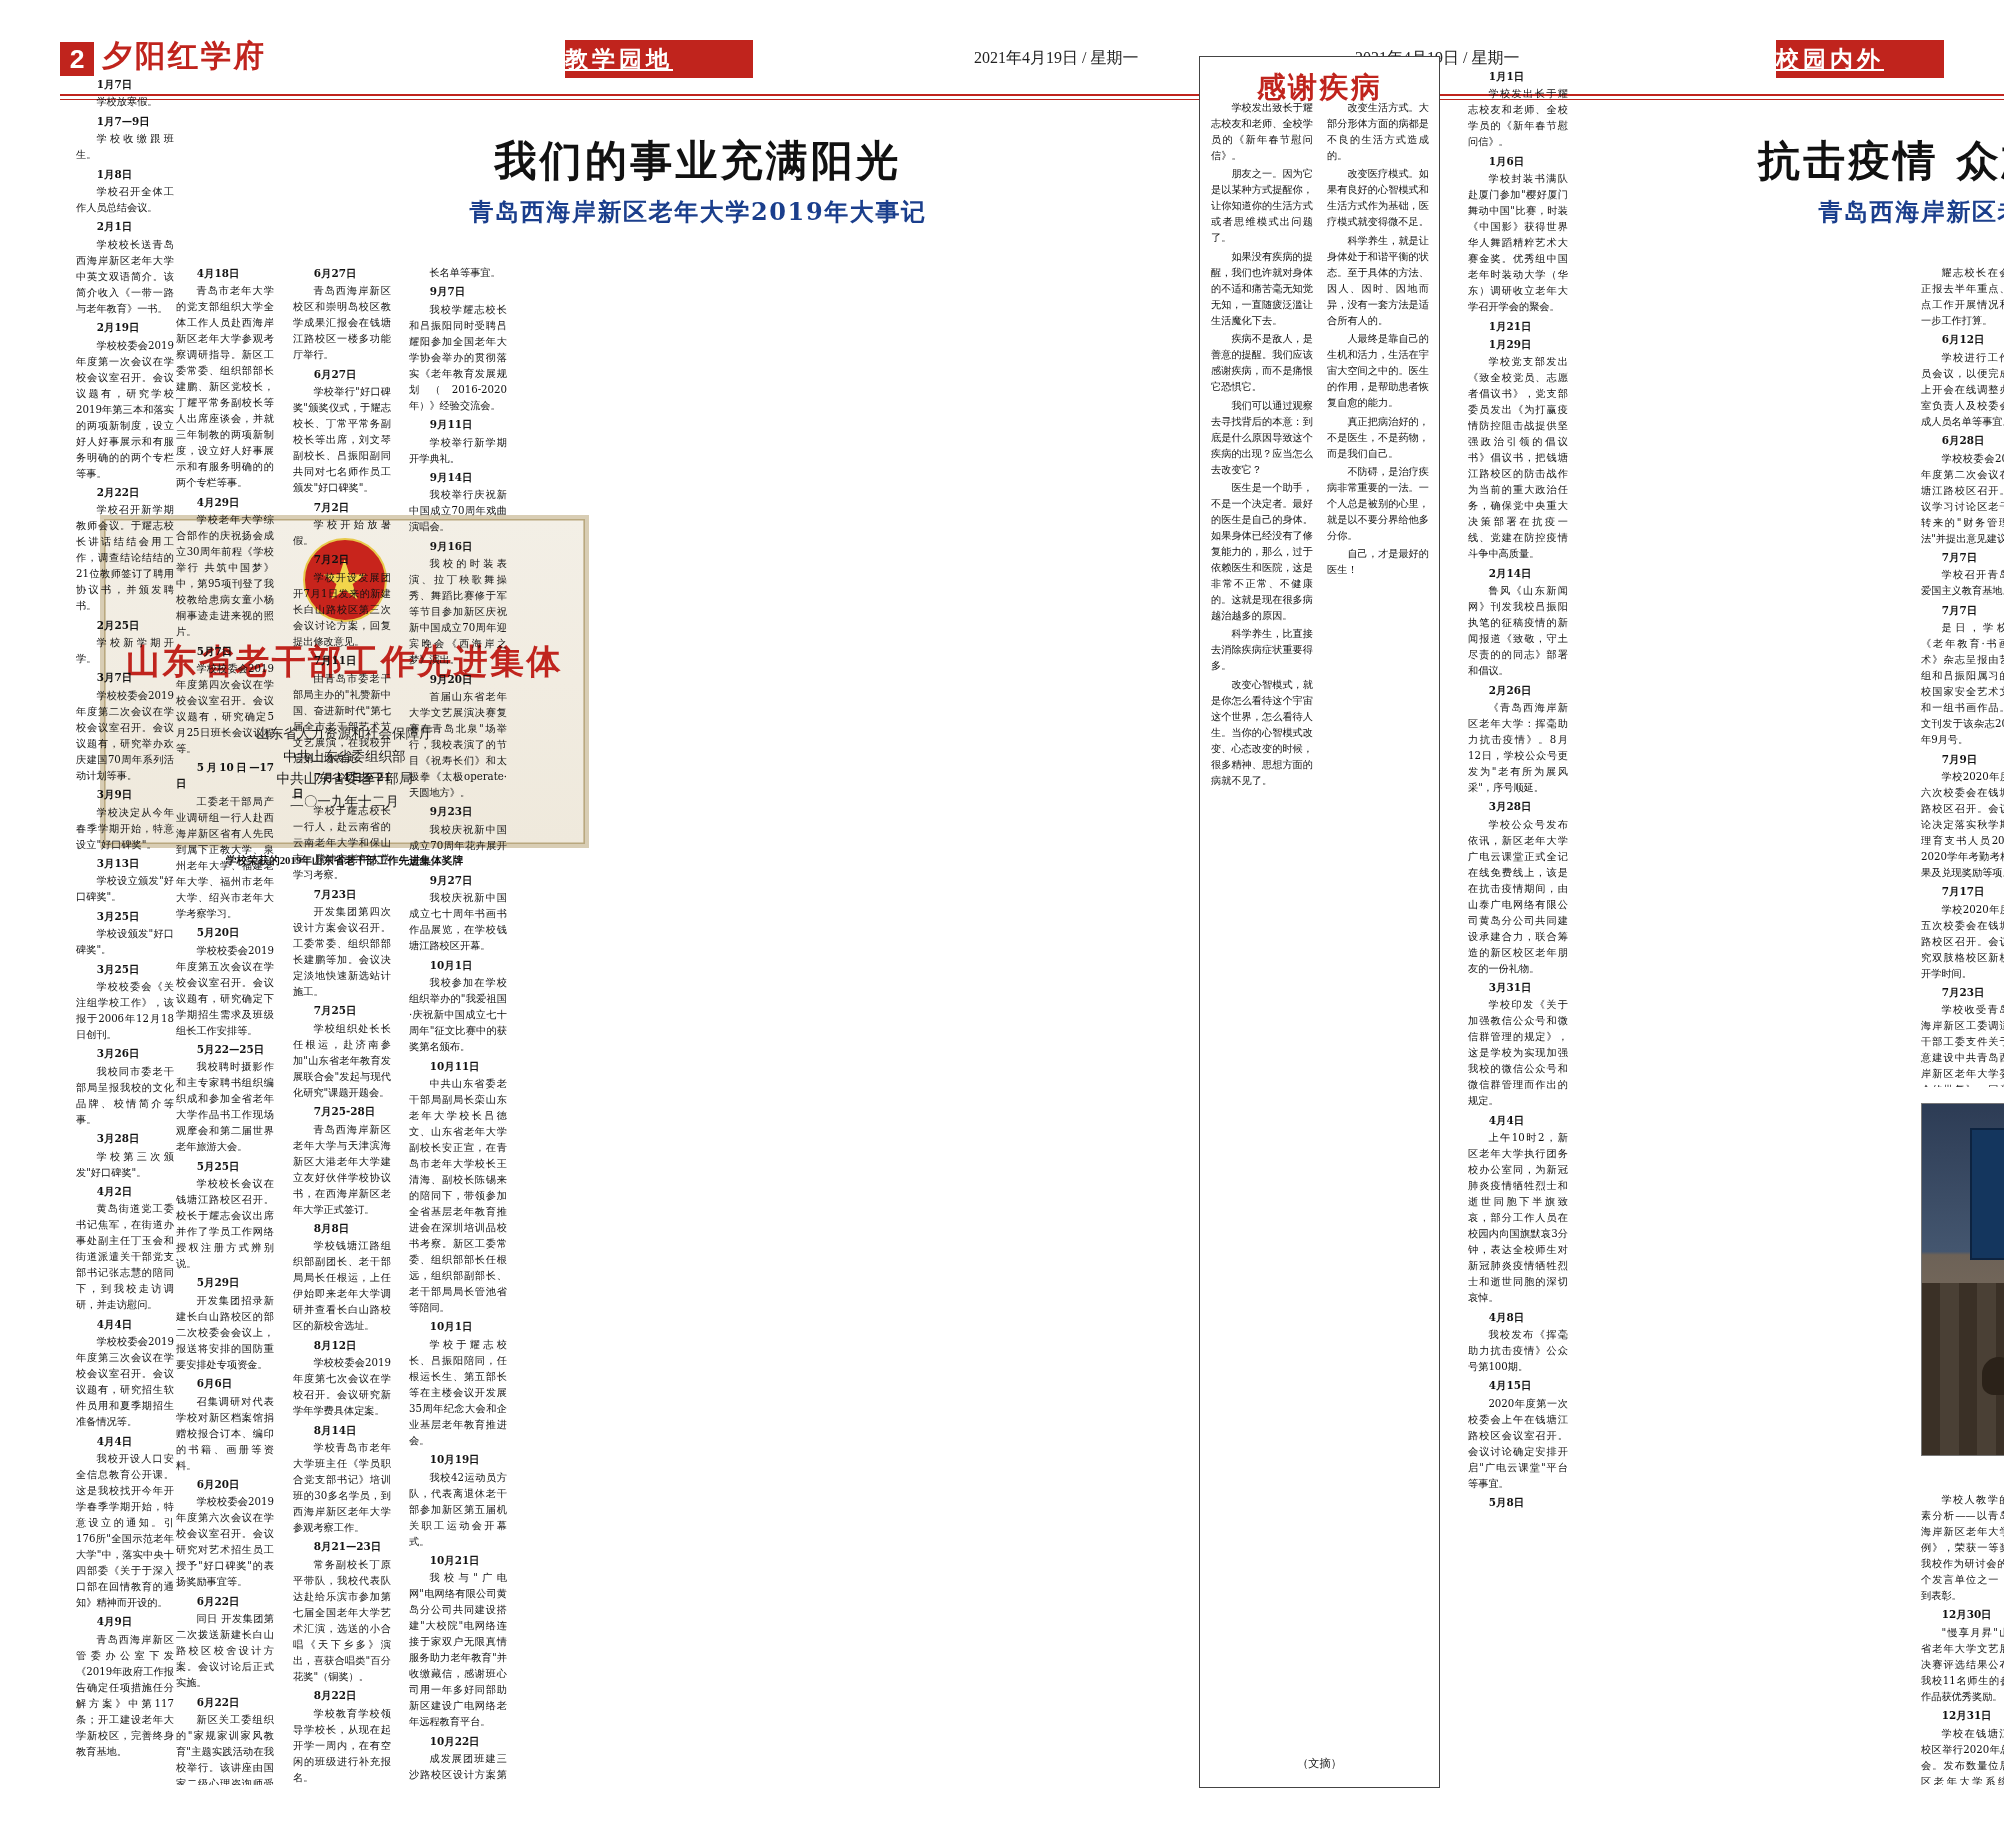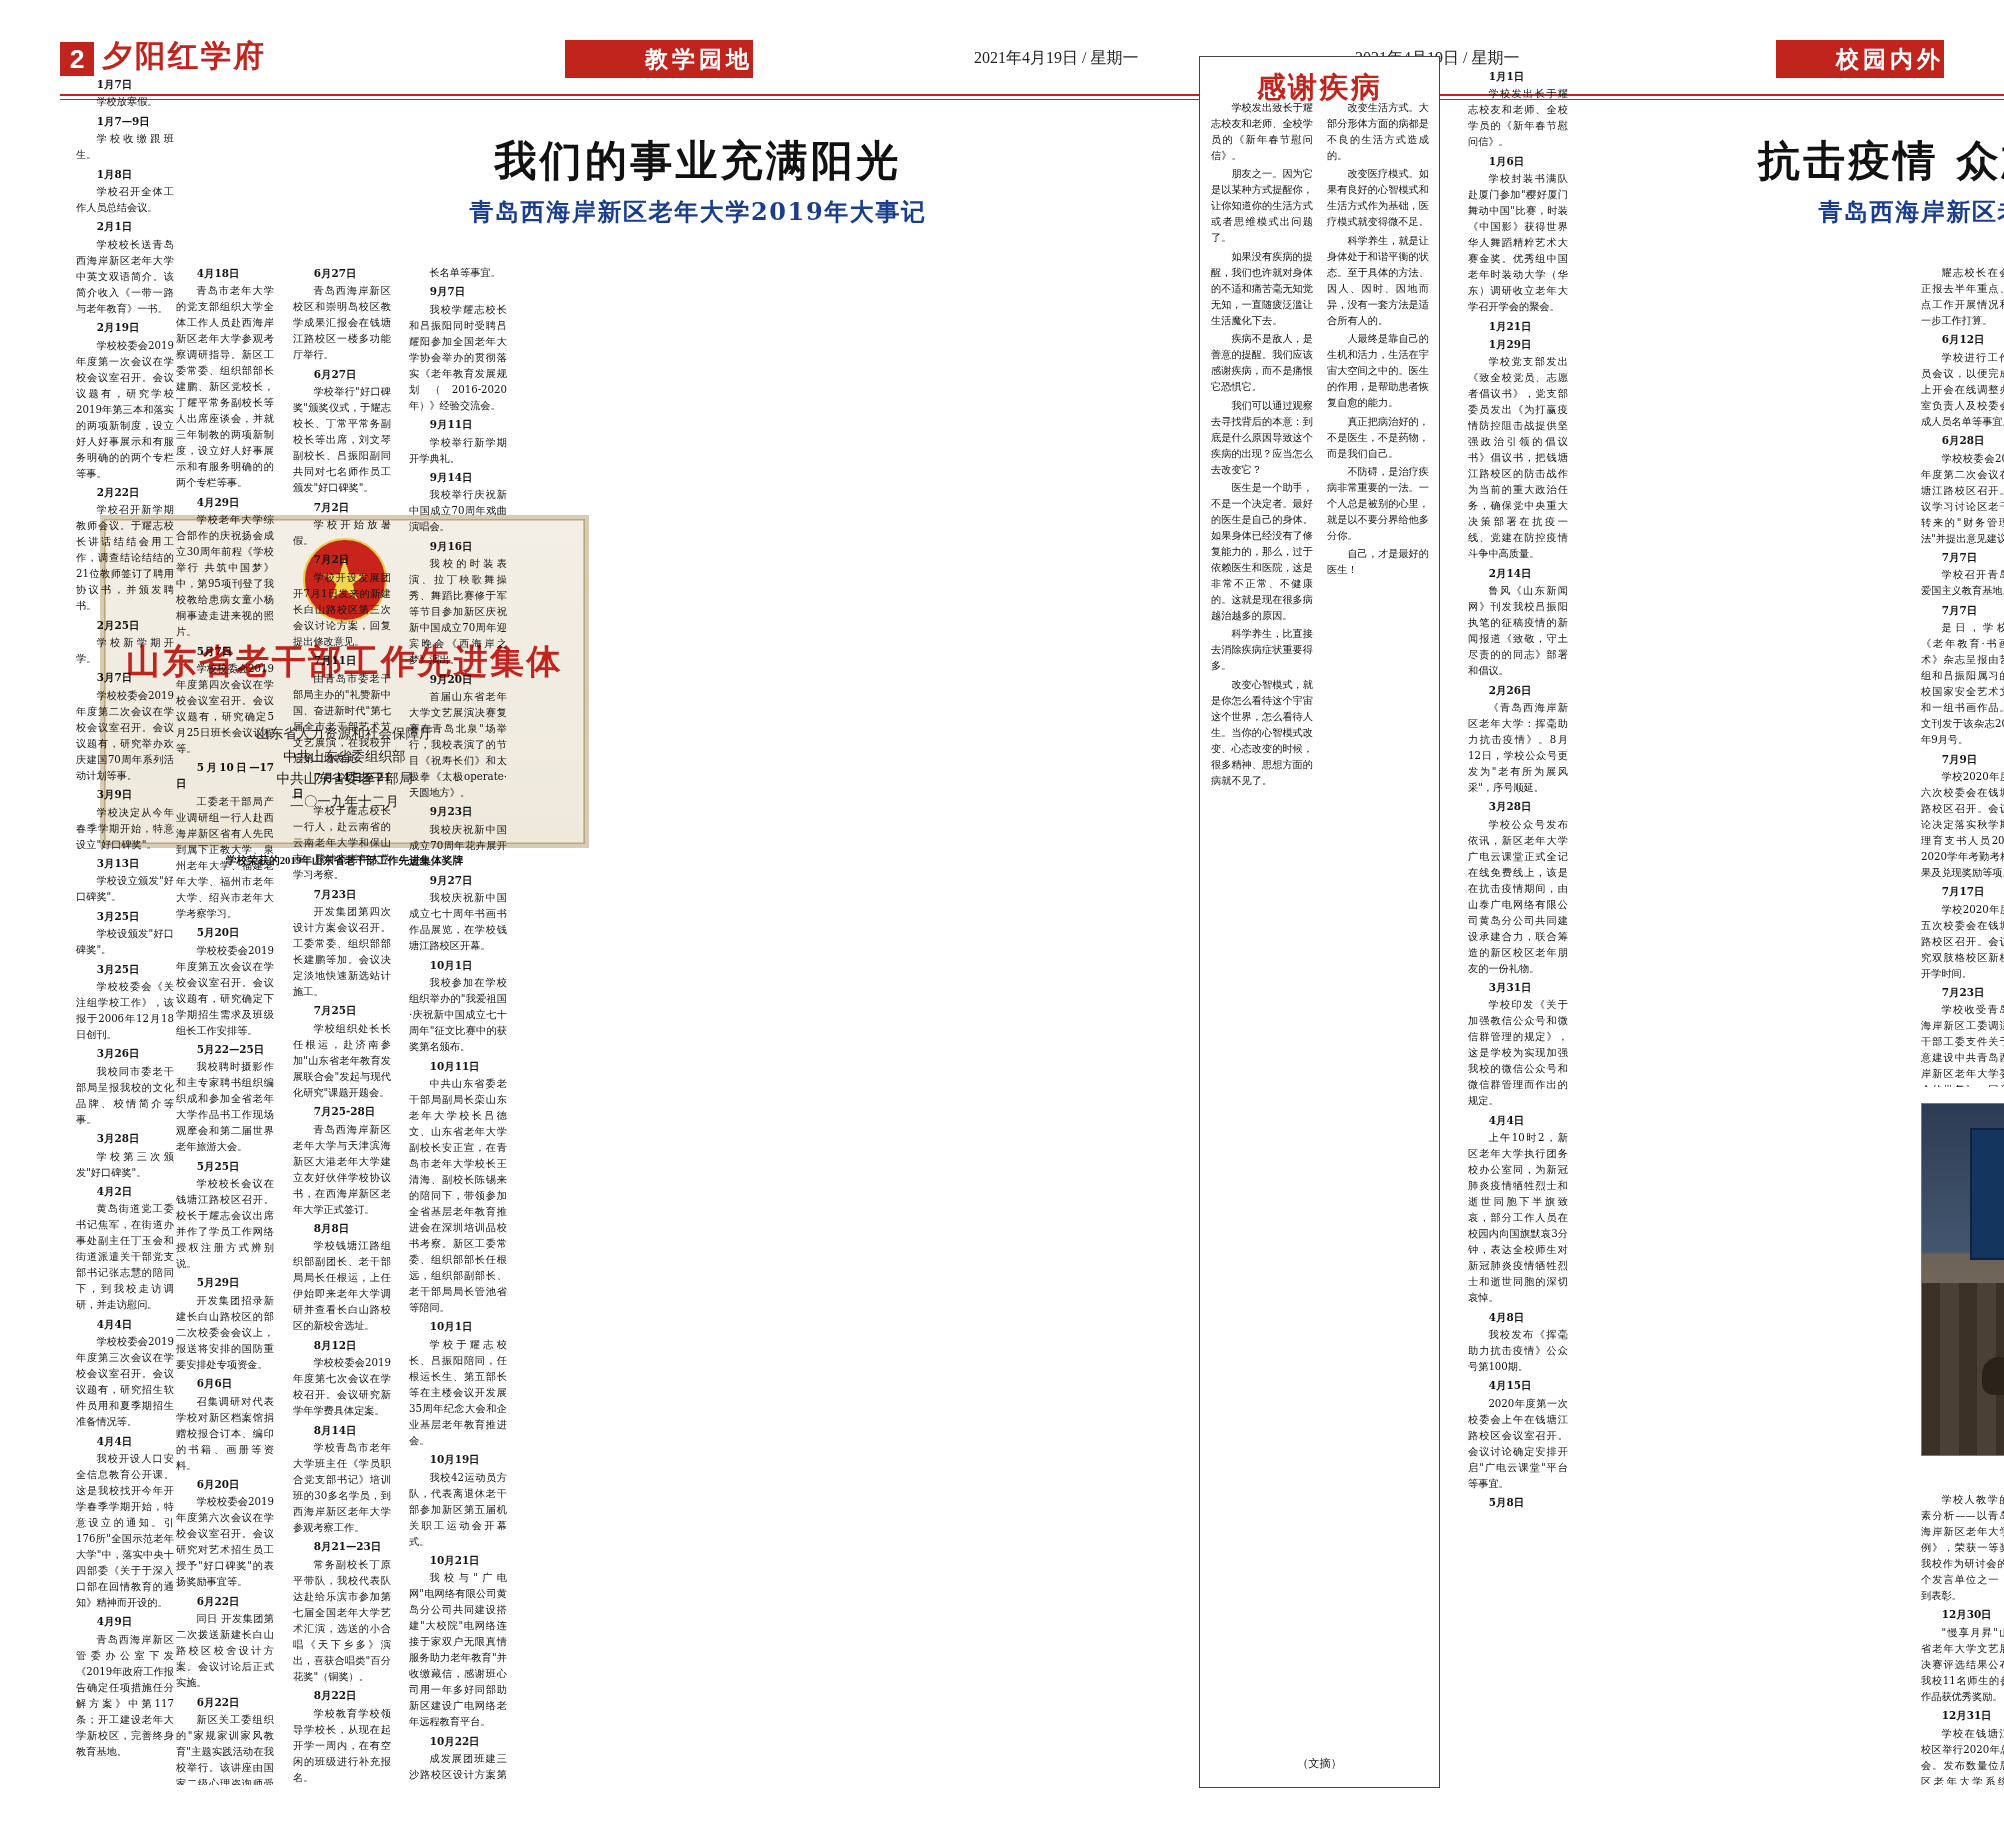--- a/index.html
+++ b/index.html
@@ -17,22 +17,23 @@
     font-family:"Liberation Sans",sans-serif;
   }
   .page-num.left{left:60px;}
   .paper-logo{
     position:absolute;top:36px;font-size:30.5px;font-weight:bold;color:#c0241d;
     letter-spacing:2.4px;font-family:"DejaVu Serif",serif;white-space:nowrap;
   }
   .paper-logo.left{left:102px;}
   .section-band{
     position:absolute;top:40px;height:38px;background:#c0241d;color:#fff;
-    font-size:23px;font-weight:bold;text-align:right;line-height:38px;letter-spacing:4px;
+    font-size:23px;font-weight:bold;text-align:left;line-height:38px;letter-spacing:4px;
     font-family:"Liberation Sans",sans-serif;
+    text-decoration:underline;
   }
   .section-band.s1{left:565px;width:188px;}
   .section-band.s2{left:1776px;width:168px;}
   .date-line{
     position:absolute;top:48px;font-size:16px;color:#222;white-space:nowrap;
   }
   .date-line.d1{left:974px;}
   .date-line.d2{left:1355px;}
   .rule-top{position:absolute;left:60px;top:94px;width:2438px;height:2.4px;background:#c0241d;}
   .rule-top2{position:absolute;left:60px;top:99px;width:2438px;height:0.8px;background:#c0241d;}

